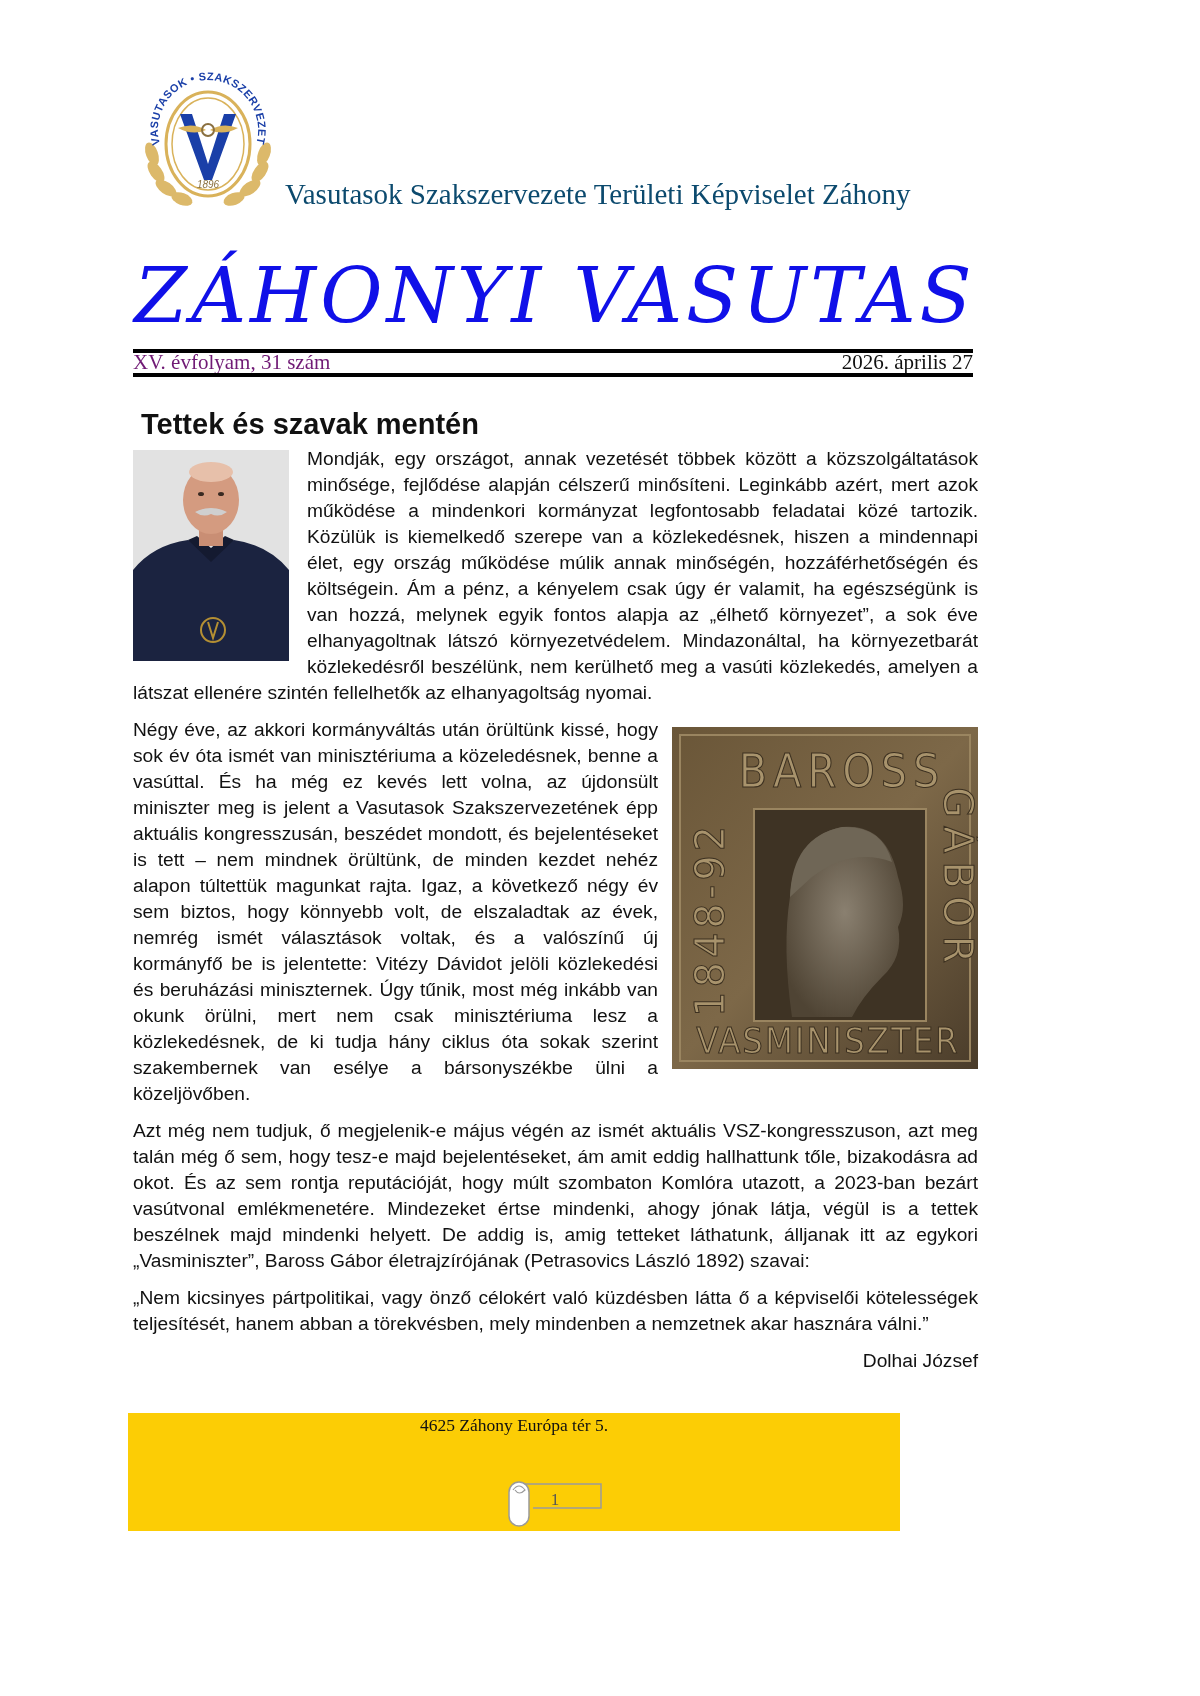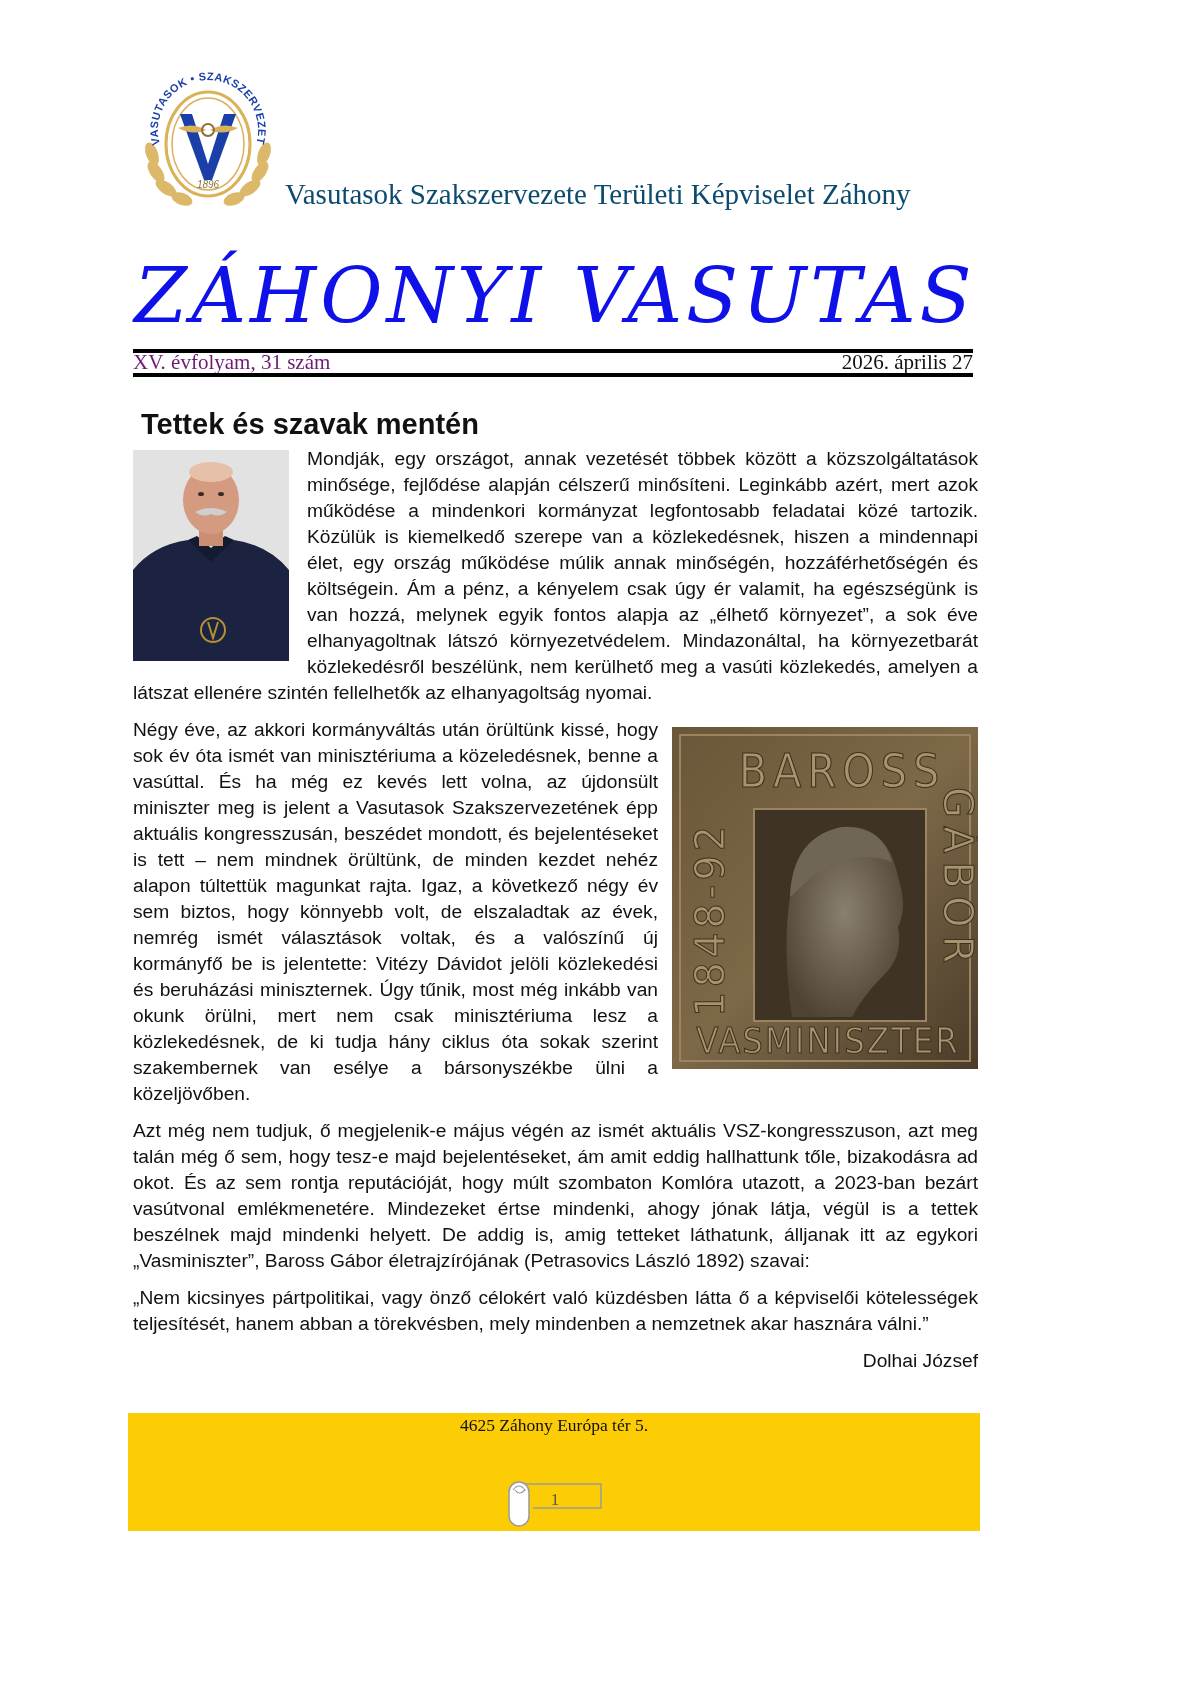--- a/index.html
+++ b/index.html
@@ -29,21 +29,21 @@
   .article p { margin: 0 0 11px 0; }
 
   .portrait { float: left; width: 156px; height: 211px; margin: 4px 18px 2px 0;
               background: #e4e4e4; position: relative; overflow: hidden; }
   .plaque { float: right; width: 306px; height: 342px; margin: 10px 0 6px 14px;
             background: linear-gradient(135deg, #5b4a33 0%, #7a6446 40%, #4d3f2c 100%);
             position: relative; border-radius: 2px; }
 
   .signature { text-align: right; margin-top: 4px; }
 
-  .footer { position: absolute; left: 128px; top: 1413px; width: 852px; height: 118px; background: #fccd05; }
+  .footer { position: absolute; left: 128px; top: 1413px; width: 772px; height: 118px; background: #fccd05; }
   .footer-line { text-align: center; font-family: "Liberation Serif", serif; font-size: 17.5px; color: #111; line-height: 22px; }
   .footer-line.first { margin-top: 1px; }
   .email-link { color: #1a1a6e; text-decoration: underline; }
 
   .page-scroll { position: absolute; left: 505px; top: 1478px; width: 100px; height: 52px; }
   .page-number { position: absolute; left: 0; width: 100%; top: 12px; text-align: center;
                  font-family: "Liberation Serif", serif; font-size: 17px; color: #555; }
 </style>
 </head>
 <body>

